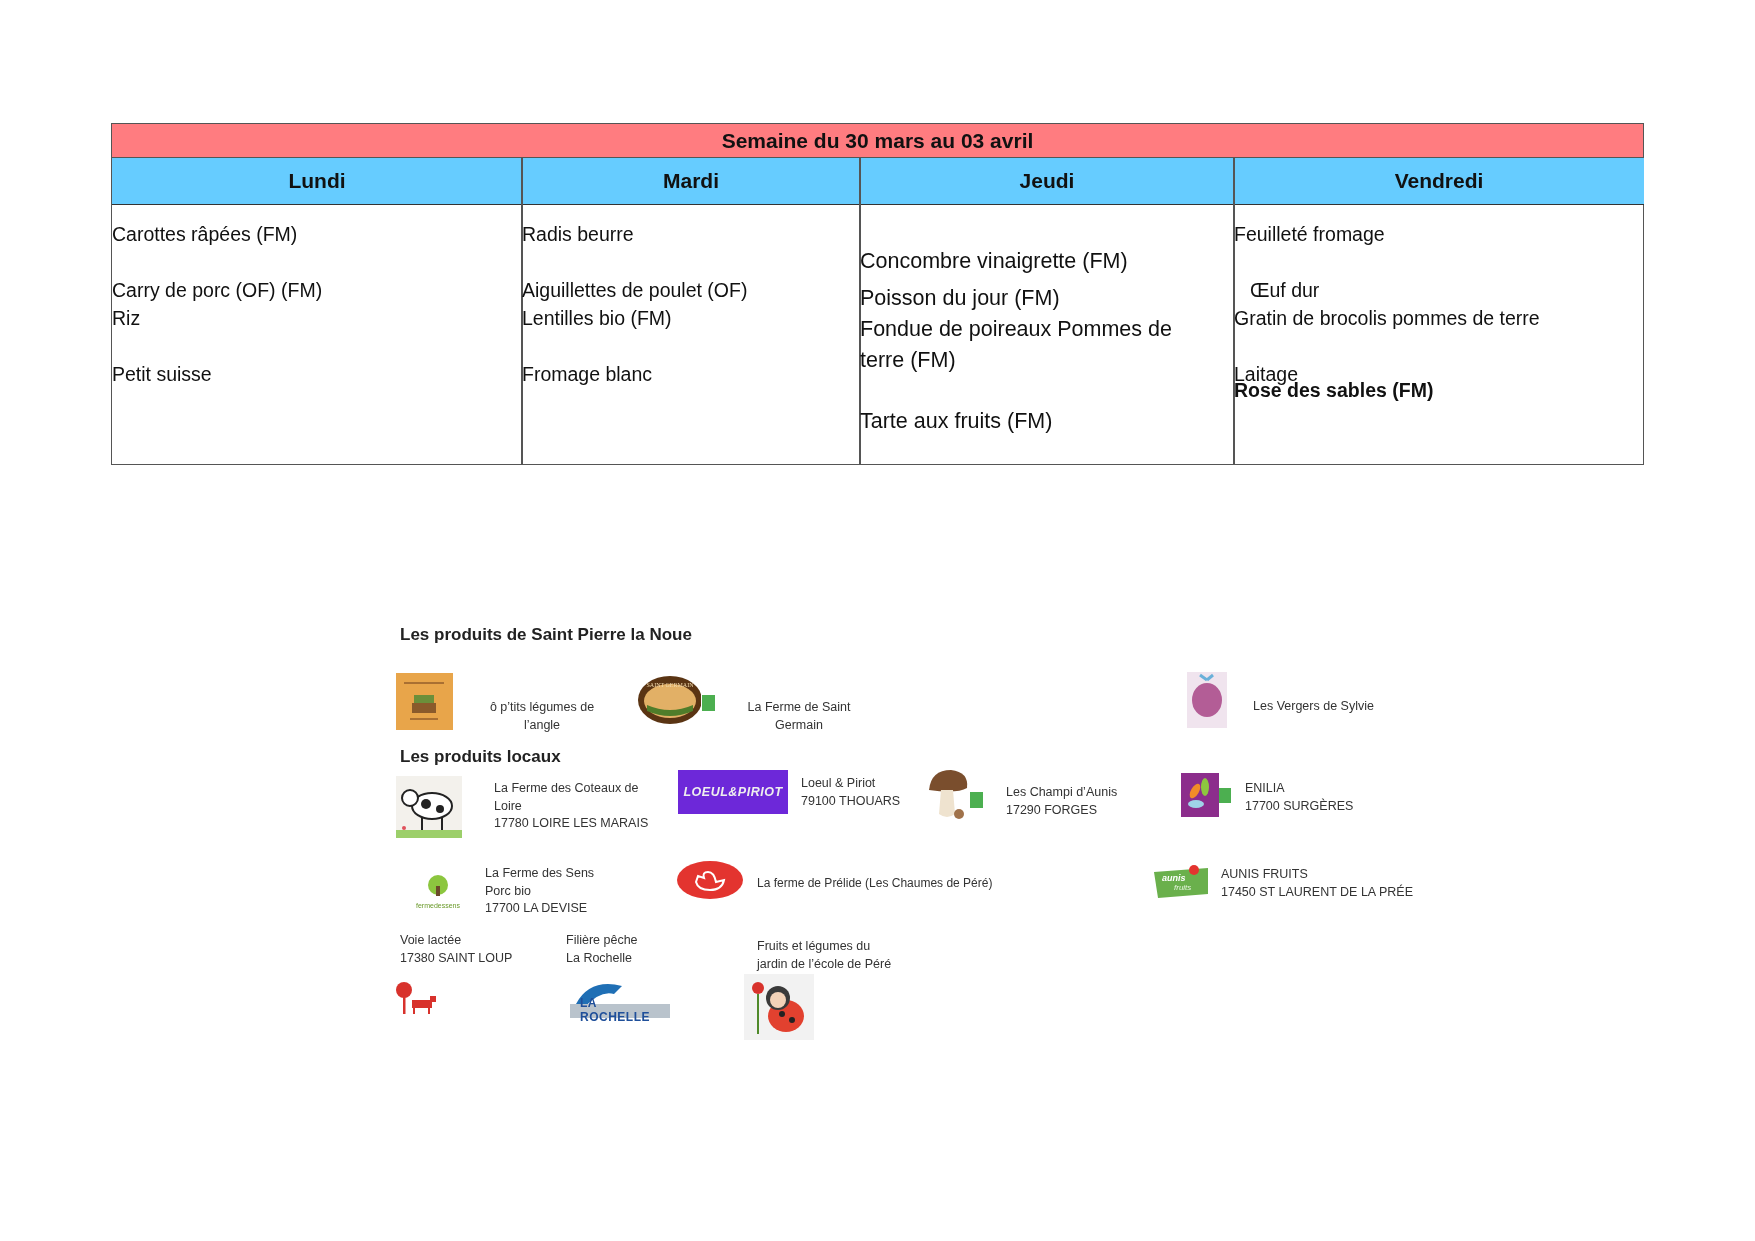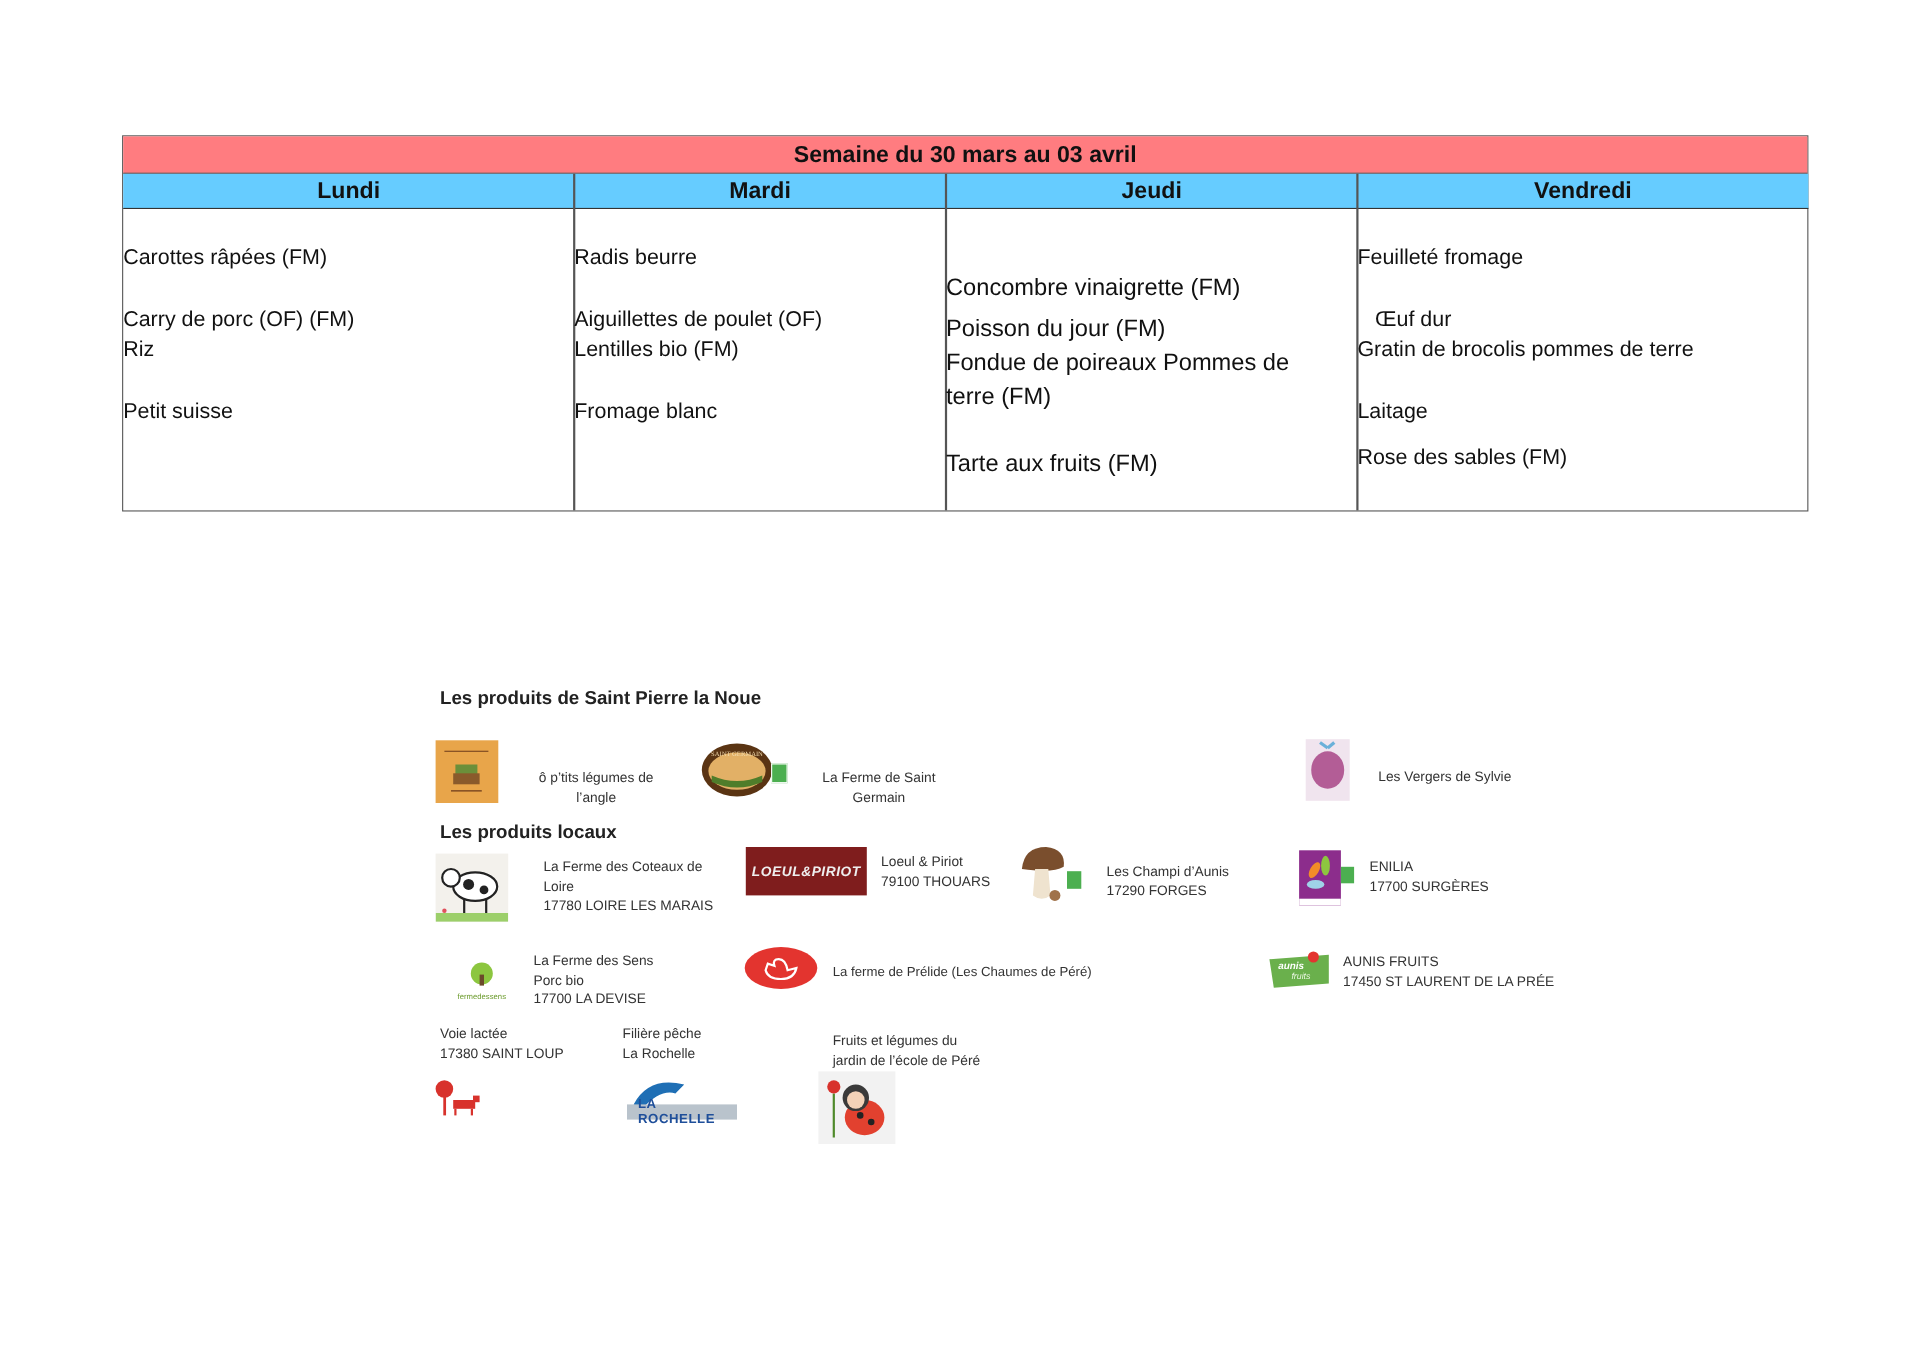--- a/index.html
+++ b/index.html
@@ -4,21 +4,21 @@
 <style>
   html, body { margin:0; padding:0; background:#ffffff; }
   body { width:1755px; height:1241px; position:relative; overflow:hidden;
          font-family:"Liberation Sans", "DejaVu Sans", sans-serif; color:#111; }
   .menu-table { position:absolute; left:111px; top:123px; width:1533px; height:342px;
                 border:1.5px solid #555; box-sizing:border-box; }
   .title-row { position:absolute; left:0; top:0; right:0; height:34px; background:#ff7c80;
                border-bottom:1.5px solid #555; box-sizing:border-box;
                display:flex; align-items:center; justify-content:center;
                font-weight:bold; font-size:21px; }
-  .day-header { position:absolute; top:34px; height:32px; background:#66ccff;
+  .day-header { position:absolute; top:34px; height:47px; background:#66ccff;
                 border-bottom:1.5px solid #333; box-sizing:border-box;
                 display:flex; align-items:center; justify-content:center;
                 font-weight:bold; font-size:21px; }
   .day-cell { position:absolute; top:66px; bottom:0; box-sizing:border-box; }
   .vline { position:absolute; top:34px; bottom:0; width:1.5px; background:#555; }
   .dish { position:absolute; left:0; right:0; text-align:left; font-size:19.5px; line-height:28px; white-space:nowrap; }
   .dish.big { font-size:21.5px; line-height:31px; }
 
   .section-title { position:absolute; font-weight:bold; font-size:17px; color:#222; }
   .producer-text { position:absolute; font-size:12.5px; line-height:17.5px; color:#333; white-space:nowrap; }
@@ -59,21 +59,21 @@
     <div class="dish big" style="top:124px;">Fondue de poireaux Pommes de</div>
     <div class="dish big" style="top:155px;">terre (FM)</div>
     <div class="dish big" style="top:216px;">Tarte aux fruits (FM)</div>
   </div>
 
   <div class="day-cell" style="left:1122px;width:410px;">
     <div class="dish" style="top:30px;">Feuilleté fromage</div>
     <div class="dish" style="top:86px;padding-left:16px;">Œuf dur</div>
     <div class="dish" style="top:114px;">Gratin de brocolis pommes de terre</div>
     <div class="dish" style="top:170px;">Laitage</div>
-    <div class="dish" style="top:212px;">Rose des sables (FM)</div>
+    <div class="dish" style="top:186px;font-weight:bold;">Rose des sables (FM)</div>
   </div>
 </div>
 
 <div class="section-title" style="left:400px;top:625px;">Les produits de Saint Pierre la Noue</div>
 
 <div class="logo" style="left:396px;top:673px;width:57px;height:57px;background:#e8a54a;">
   <svg width="57" height="57" viewBox="0 0 57 57">
       <rect x="18" y="22" width="20" height="14" fill="#6b8f3a"></rect>
       <rect x="16" y="30" width="24" height="10" fill="#8a5a2b"></rect>
       <line x1="8" y1="10" x2="48" y2="10" stroke="#6b3a1a" stroke-width="1"></line>
@@ -121,21 +121,21 @@
       <rect x="0" y="54" width="66" height="8" fill="#9ccf6a"></rect>
       <circle cx="8" cy="52" r="2" fill="#e0515c"></circle>
     </svg>
 </div>
 <div class="producer-text" style="left:494px;top:780px;">
   <div>La Ferme des Coteaux de</div>
   <div>Loire</div>
   <div>17780 LOIRE LES MARAIS</div>
 </div>
 
-<div class="logo" style="left:678px;top:770px;width:110px;height:44px;background:#7f1d1d;color:#eee;display:flex;align-items:center;justify-content:center;font-weight:bold;font-size:12.5px;letter-spacing:0.5px;font-style:italic;">LOEUL&amp;PIRIOT</div>
+<div class="logo" style="left:678px;top:770px;width:110px;height:44px;background:#6d28d9;color:#eee;display:flex;align-items:center;justify-content:center;font-weight:bold;font-size:12.5px;letter-spacing:0.5px;font-style:italic;">LOEUL&amp;PIRIOT</div>
 <div class="producer-text" style="left:801px;top:775px;">
   <div>Loeul &amp; Piriot</div>
   <div>79100 THOUARS</div>
 </div>
 
 <div class="logo" style="left:927px;top:768px;width:44px;height:52px;">
   <svg width="44" height="52" viewBox="0 0 44 52">
       <path d="M2 22 Q4 2 24 2 Q42 4 40 20 Q30 26 2 22Z" fill="#7a4e2d"></path>
       <path d="M14 22 L12 46 Q20 52 28 46 L26 22Z" fill="#efe3cf"></path>
       <circle cx="32" cy="46" r="5" fill="#a0724a"></circle>

